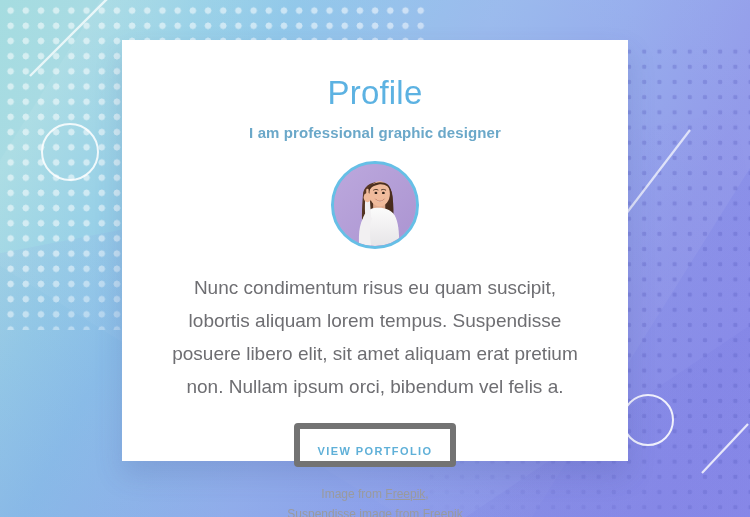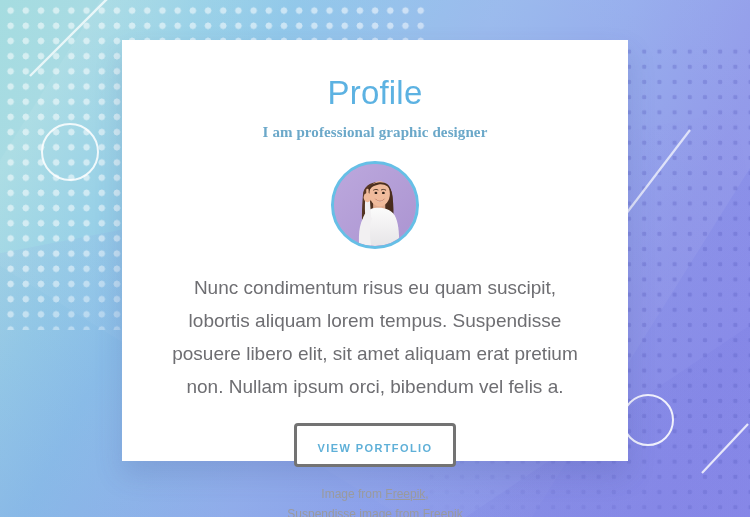--- a/index.html
+++ b/index.html
@@ -129,21 +129,20 @@
   }
 
   .card-subtitle {
     margin: 0;
     padding-top: 13px;
     text-align: center;
     font-size: 15px;
     font-weight: 700;
     color: #6ba8c9;
     letter-spacing: 0.1px;
-    font-family: Liberation Serif, serif;
   }
 
   
   .avatar-wrap {
     margin: 20px auto 0 auto;
     width: 88px;
     height: 88px;
     border-radius: 50%;
     border: 3px solid #66bfe6;
     box-sizing: border-box;
@@ -170,21 +169,21 @@
   .btn-row {
     text-align: center;
     padding-top: 20px;
   }
   .btn-portfolio {
     display: inline-block;
     width: 162px;
     height: 44px;
     line-height: 42px;
     box-sizing: border-box;
-    border: 3px solid #737373;
+    border: 6px solid #737373;
     border-radius: 4px;
     background: #ffffff;
     color: #5fb0d8;
     font-size: 11px;
     font-weight: 700;
     letter-spacing: 1.4px;
     text-align: center;
     cursor: pointer;
     font-family: "Liberation Sans", sans-serif;
   }

